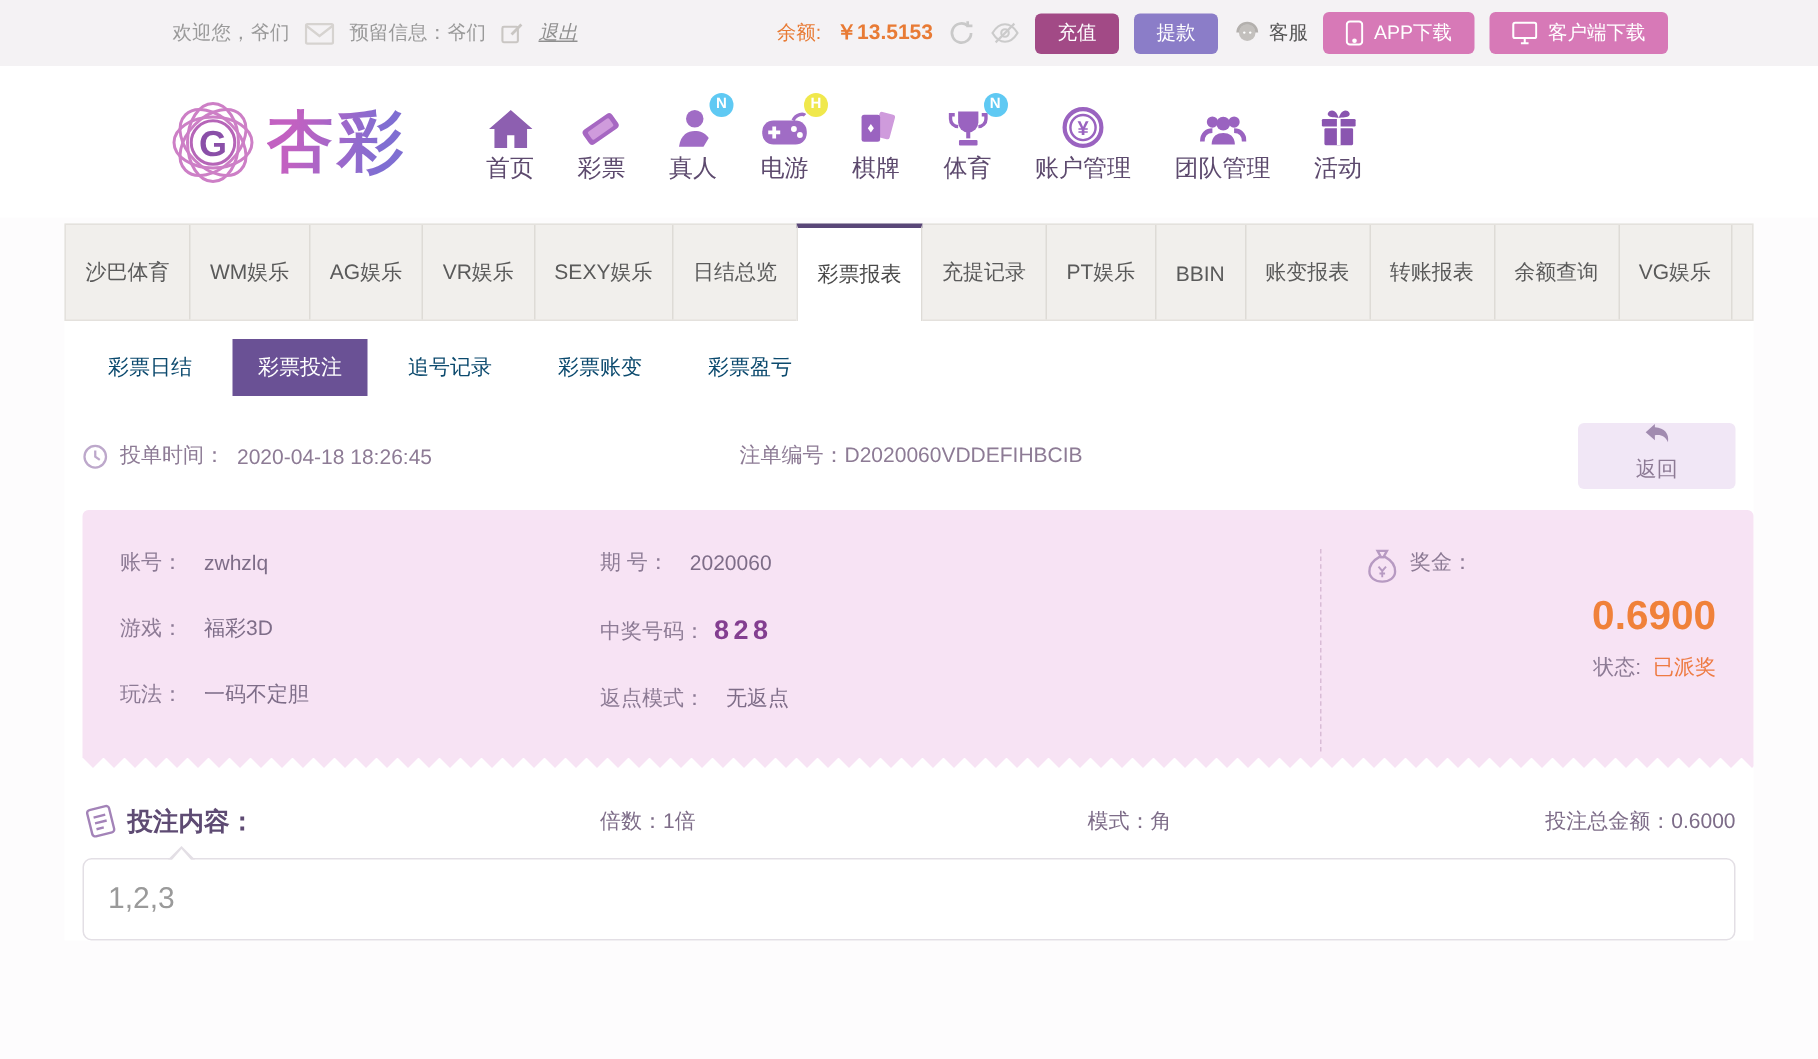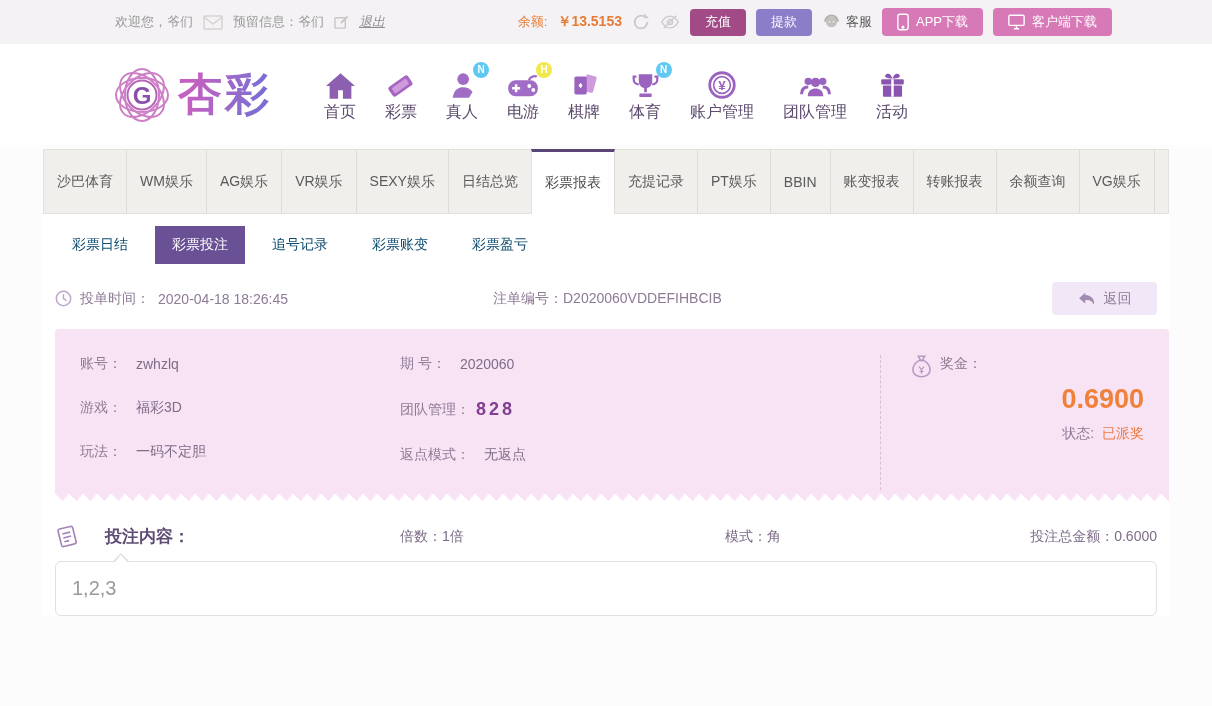--- a/index.html
+++ b/index.html
@@ -47,43 +47,43 @@
                 position:relative; z-index:2; border-left:1px solid #e4e1dd; margin-left:-1px; }
   
   .content { background:#fff; }
   .subtabs { display:flex; align-items:center; gap:10px; padding:12px 0 10px 12px; }
   .subtab { font-size:14px; color:#0c4a6e; padding:10px 17px; cursor:pointer; white-space:nowrap; }
   .subtab.active { background:#6a5195; color:#fff; }
   
   .info-row { display:flex; align-items:center; margin:8px 12px 0; }
   .info-time { display:flex; align-items:center; gap:8px; color:#8d7b95; font-size:14px; }
   .info-no { margin-left:205px; color:#8d7b95; font-size:14px; }
-  .btn-back { margin-left:auto; width:105px; height:33px; background:#f1e7f6; border:none;
+  .btn-back { margin-left:auto; width:105px; height:44px; background:#f1e7f6; border:none;
               border-radius:4px; color:#8d7b95; font-size:14px; display:flex; align-items:center;
-              justify-content:center; gap:8px; cursor:pointer; font-family:inherit; }
+              gap:8px; cursor:pointer; font-family:inherit;flex-direction:column; }
   
   .panel { margin:14px 0 0 12px; background:#f7e3f4; border-radius:4px 4px 0 0; display:flex;
            padding:26px 0 3px 25px; }
   .col1 { width:320px; }
   .col2 { width:480px; }
   .col3 { flex:1; border-left:1px dashed #d9bcd6; padding:0 25px 0 30px; }
   .d-row { margin-bottom:26px; font-size:14px; color:#8d7b95; display:flex; align-items:center; }
   .d-label { white-space:pre; }
   .d-value { margin-left:14px; color:#7e6d88; }
   .win { font-size:18px; font-weight:bold; color:#833e90; letter-spacing:3px; margin-left:6px; }
   .prize-head { display:flex; gap:8px; color:#8d7b95; font-size:14px; align-items:flex-start; }
   .prize-value { text-align:right; font-size:27px; font-weight:bold; color:#f0813a; margin-top:6px; }
   .status-line { text-align:right; margin-top:10px; font-size:14px; color:#8d7b95; }
   .status-value { color:#ee7b43; margin-left:4px; }
   .sawtooth { height:8px; margin-left:12px;
     background:conic-gradient(from -45deg at 50% 100%, #f7e3f4 0 90deg, transparent 90deg);
     background-size:14px 8px; background-repeat:repeat-x; }
   
   .bet-row { display:flex; align-items:center; margin:24px 12px 0; font-size:14px; color:#7d6c88; }
-  .bet-title { display:flex; align-items:center; gap:26px; width:345px; font-size:17px;
+  .bet-title { display:flex; align-items:center; gap:6px; width:345px; font-size:17px;
                font-weight:bold; color:#5e4b73; }
   .bet-mult { width:325px; }
   .bet-total { margin-left:auto; }
   .bet-box { position:relative; margin:13px 12px 0; border:1px solid #e3dfe5; border-radius:6px;
              min-height:49px; padding:15px 16px; font-size:20px; color:#9a9a9a; background:#fff; }
   .bet-box::before { content:""; position:absolute; top:-9px; left:56px;
              border:9px solid transparent; border-top:0; border-bottom:9px solid #e3dfe5; }
   .bet-box::after { content:""; position:absolute; top:-7px; left:58px;
              border:7px solid transparent; border-top:0; border-bottom:8px solid #fff; }
   svg { display:block; }
@@ -344,21 +344,21 @@
           <span class="d-label">玩法：</span>
           <span class="d-value">一码不定胆</span>
         </div>
       </div>
       <div class="col2">
         <div class="d-row">
           <span class="d-label">期 号：</span>
           <span class="d-value">2020060</span>
         </div>
         <div class="d-row">
-          <span class="d-label">团队管理：</span>
+          <span class="d-label">中奖号码：</span>
           <span class="win">828</span>
         </div>
         <div class="d-row">
           <span class="d-label">返点模式：</span>
           <span class="d-value">无返点</span>
         </div>
       </div>
       <div class="col3">
         <div class="prize-head">
           <span>

